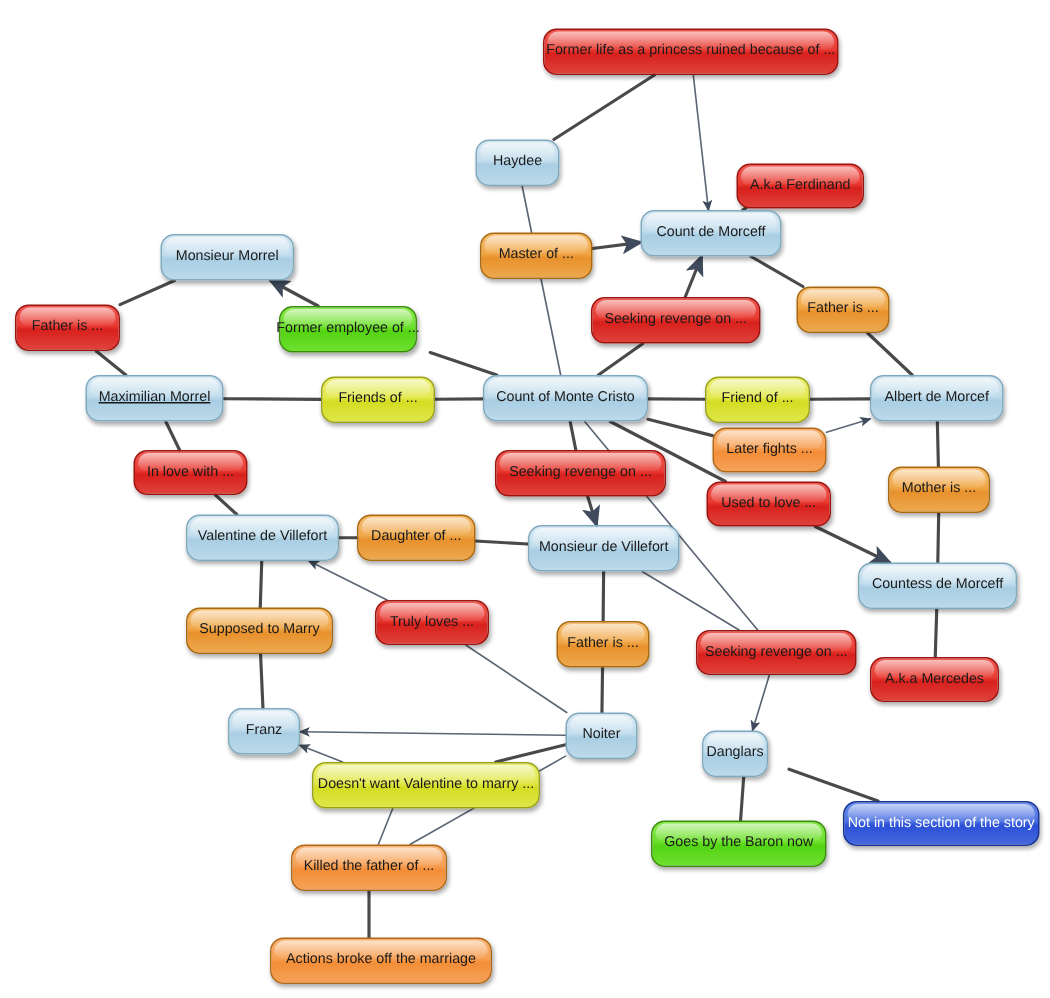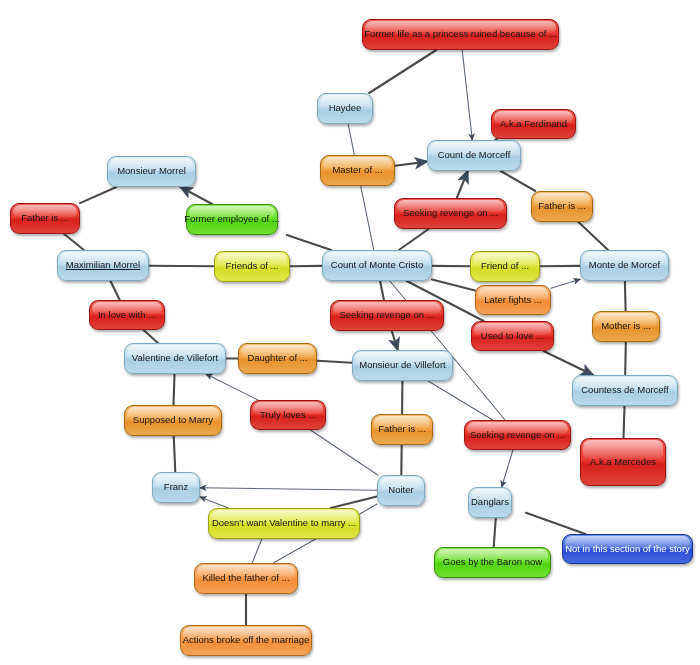--- a/index.html
+++ b/index.html
@@ -188,21 +188,21 @@
       <div class="node c-yellow" style="left: 214px; top: 251px; width: 76px; height: 31px;">
         <span class="lbl">Friends of ...</span>
       </div>
       <div class="node c-blue" style="left: 322px; top: 250px; width: 110px; height: 31px;">
         <span class="lbl">Count of Monte Cristo</span>
       </div>
       <div class="node c-yellow" style="left: 470px; top: 251px; width: 70px; height: 31px;">
         <span class="lbl">Friend of ...</span>
       </div>
       <div class="node c-blue" style="left: 580px; top: 250px; width: 89px; height: 31px;">
-        <span class="lbl">Monte de Morcef</span>
+        <span class="lbl">Albert de Morcef</span>
       </div>
       <div class="node c-red" style="left: 89px; top: 300px; width: 76px; height: 30px;">
         <span class="lbl">In love with ...</span>
       </div>
       <div class="node c-orange2" style="left: 475px; top: 285px; width: 76px; height: 30px;">
         <span class="lbl">Later fights ...</span>
       </div>
       <div class="node c-red" style="left: 330px; top: 300px; width: 114px; height: 31px;">
         <span class="lbl">Seeking revenge on ...</span>
       </div>
@@ -229,21 +229,21 @@
       </div>
       <div class="node c-red" style="left: 250px; top: 400px; width: 76px; height: 30px;">
         <span class="lbl">Truly loves ...</span>
       </div>
       <div class="node c-orange" style="left: 371px; top: 414px; width: 62px; height: 31px;">
         <span class="lbl">Father is ...</span>
       </div>
       <div class="node c-red" style="left: 464px; top: 420px; width: 107px; height: 30px;">
         <span class="lbl">Seeking revenge on ...</span>
       </div>
-      <div class="node c-red" style="left: 580px; top: 438px; width: 86px; height: 48px;">
+      <div class="node c-red" style="left: 580px; top: 438px; width: 86px; height: 30px;">
         <span class="lbl">A.k.a Mercedes</span>
       </div>
       <div class="node c-blue" style="left: 152px; top: 472px; width: 48px; height: 31px;">
         <span class="lbl">Franz</span>
       </div>
       <div class="node c-blue" style="left: 377px; top: 475px; width: 48px; height: 31px;">
         <span class="lbl">Noiter</span>
       </div>
       <div class="node c-blue" style="left: 468px; top: 487px; width: 44px; height: 31px;">
         <span class="lbl">Danglars</span>
@@ -253,17 +253,17 @@
       </div>
       <div class="node c-blue2" style="left: 562px; top: 534px; width: 131px; height: 30px;">
         <span class="lbl">Not in this section of the story</span>
       </div>
       <div class="node c-green" style="left: 434px; top: 547px; width: 117px; height: 31px;">
         <span class="lbl">Goes by the Baron now</span>
       </div>
       <div class="node c-orange2" style="left: 194px; top: 563px; width: 104px; height: 31px;">
         <span class="lbl">Killed the father of ...</span>
       </div>
-      <div class="node c-orange2" style="left: 180px; top: 625px; width: 132px; height: 31px;">
+      <div class="node c-orange2" style="left: 180px; top: 625px; width: 148px; height: 31px;">
         <span class="lbl">Actions broke off the marriage</span>
       </div>
     </div>
 </div>
 
 </body></html>

